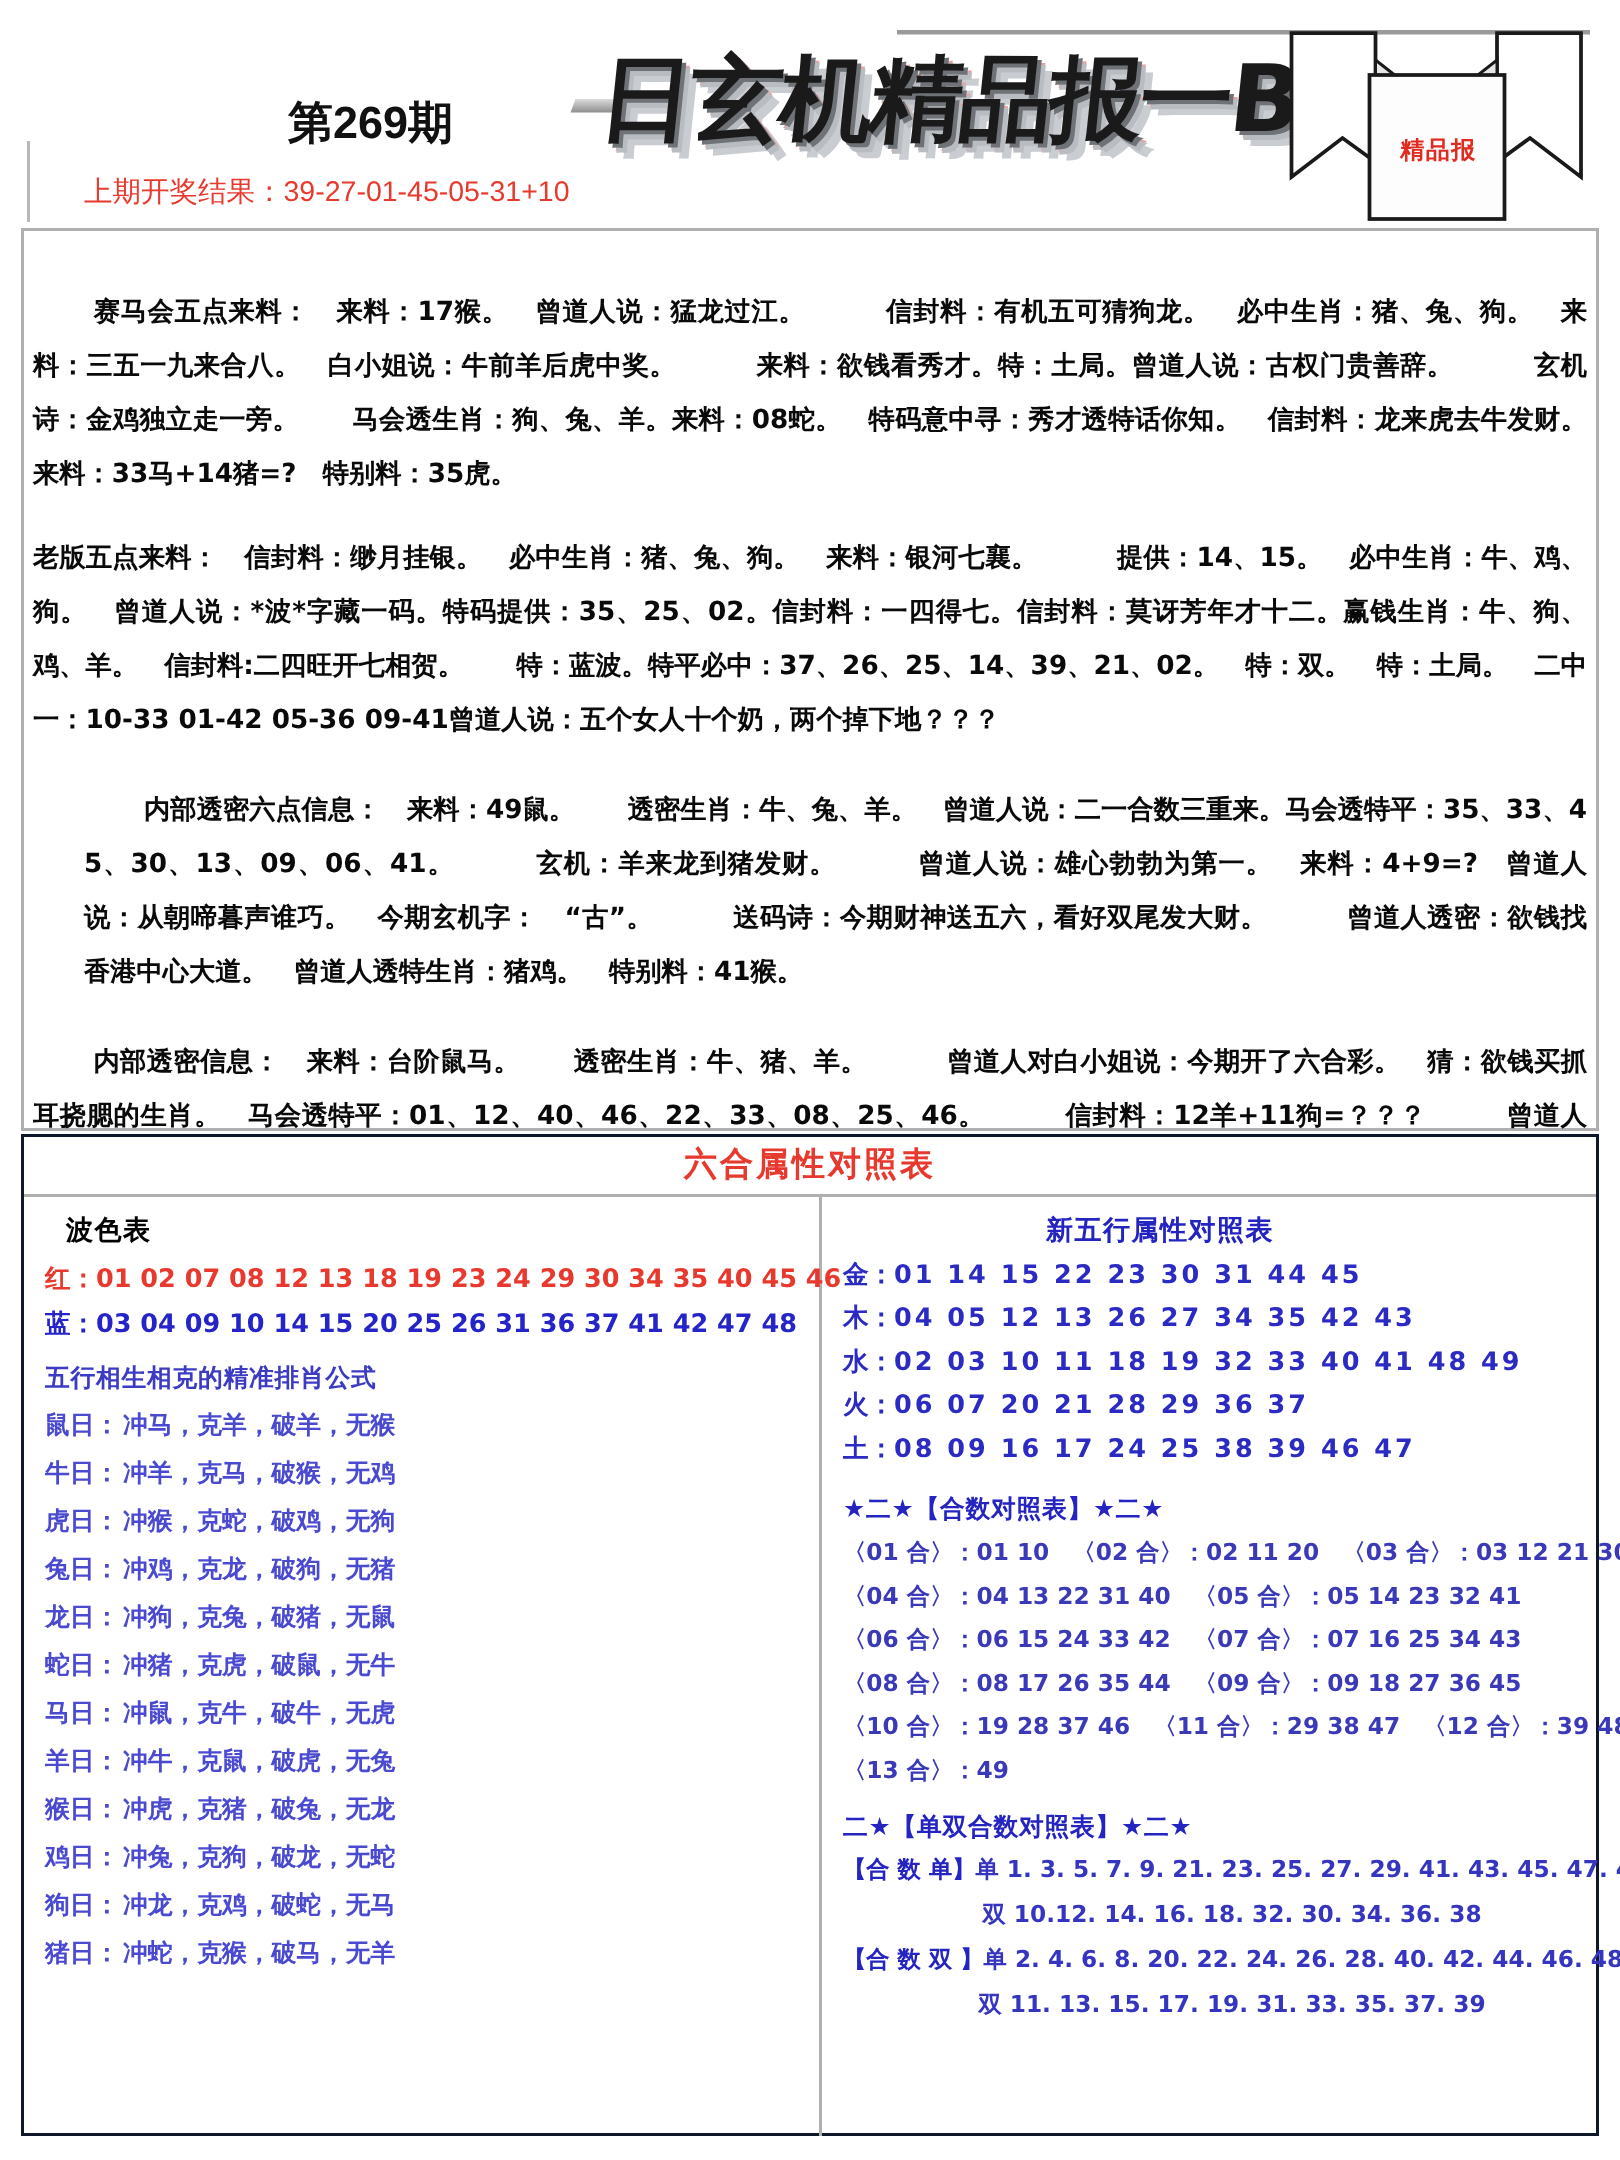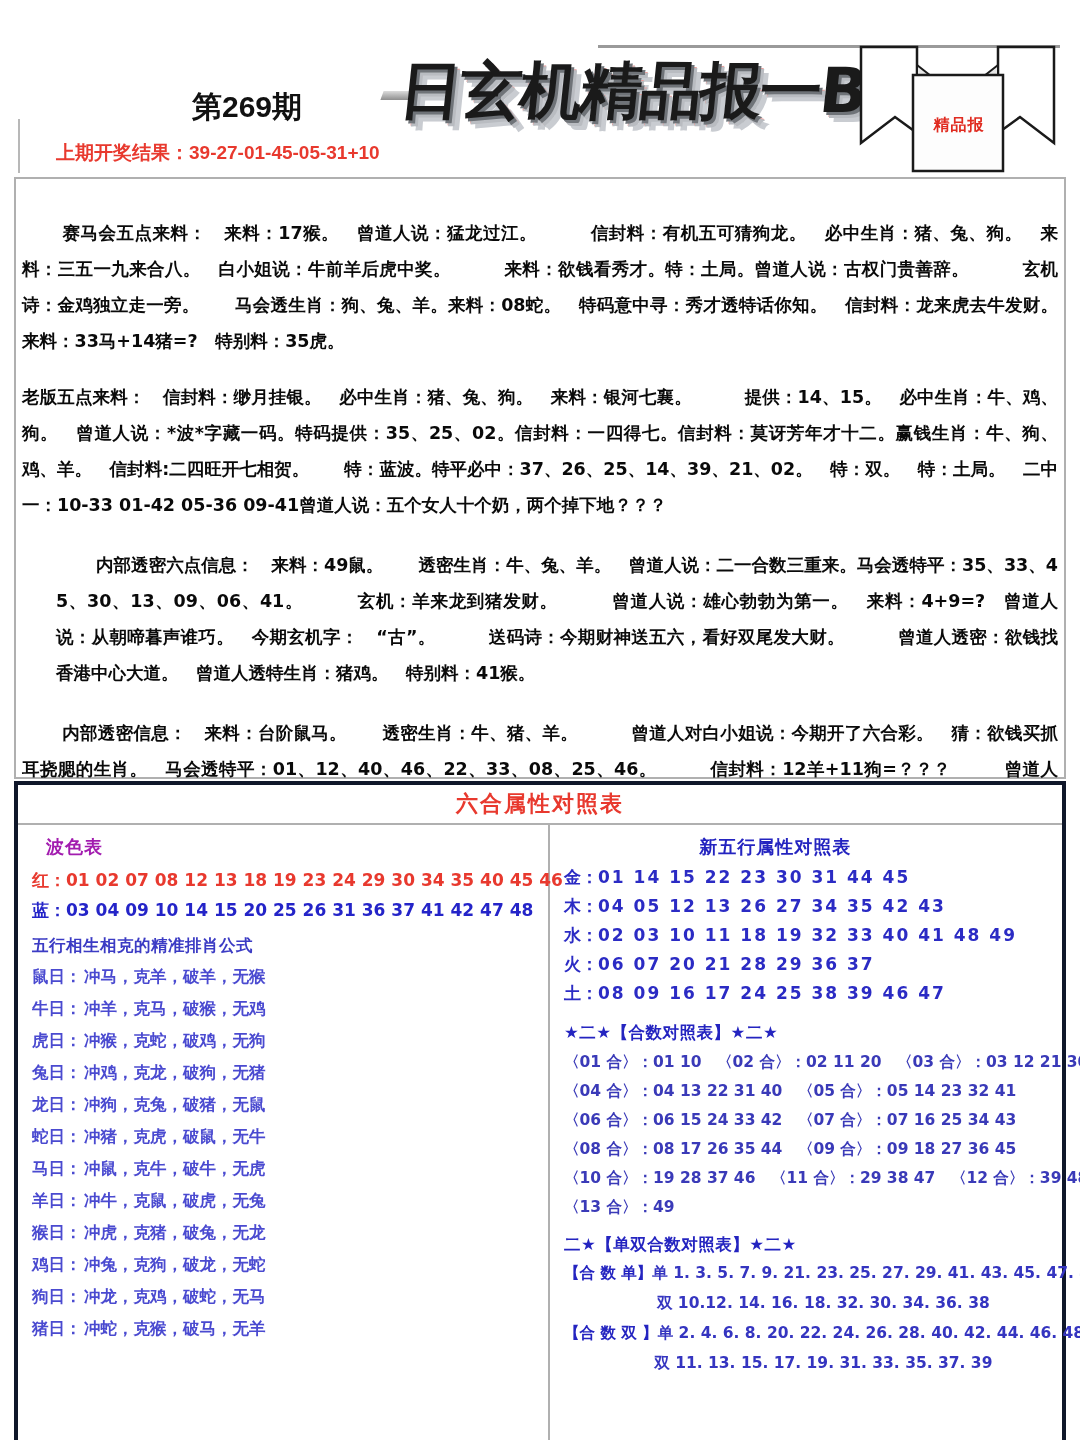--- a/index.html
+++ b/index.html
@@ -5,34 +5,34 @@
   html,body{margin:0;padding:0;}
   body{
     width:1080px;height:1440px;
     background:#ffffff;
     font-family:"DejaVu Sans","Liberation Sans",sans-serif;
     overflow:hidden;
   }
   .page{position:relative;width:1080px;height:1440px;}
 
   
-  .header{position:relative;height:148px;margin-top:25px;}
+  .header{position:relative;height:148px;}
   .hdr-rule-top{
     position:absolute;left:598px;top:20px;width:462px;height:3px;
     background:#9a9a9a;
   }
   .issue-no{
     position:absolute;left:192px;top:62px;
     font-size:30px;font-weight:bold;color:#111;
     font-family:"Liberation Sans","DejaVu Sans",sans-serif;
     letter-spacing:0px;
   }
   .prev-result{
     position:absolute;left:56px;top:115px;
-    font-size:19px;font-weight:bold;color:#e8392e;
+    font-size:19px;font-weight:normal;color:#e8392e;
     font-family:"Liberation Sans","DejaVu Sans",sans-serif;
     white-space:nowrap;
   }
   .hdr-left-edge{
     position:absolute;left:18px;top:94px;width:2px;height:54px;background:#b8b8b8;
   }
   
   .title3d{
     position:absolute;left:400px;top:28px;
     width:470px;height:80px;
@@ -82,35 +82,35 @@
   }
   .para.p1{padding-top:8px;margin-top:28px;}
   .para.p2{padding-top:20px;}
   .para.p3{padding-top:24px;margin-left:34px;}
   .para.p4{padding-top:24px;}
   .indent{display:inline-block;width:40px;}
 
   
   .cmp-wrap{
     position:absolute;left:14px;top:756px;width:1052px;height:668px;
-    border:4px solid #0f172a;box-sizing:border-box;background:#fff;
+    border:2px solid #0f172a;box-sizing:border-box;background:#fff;
   }
   .cmp-title{
     height:38px;line-height:38px;text-align:center;
     font-size:22px;font-weight:bold;color:#e8392e;
     border-bottom:2px solid #b0b0b0;
     letter-spacing:2px;
     background:#fff;
   }
   .cmp-cols{display:flex;height:626px;}
   .col-left{width:532px;box-sizing:border-box;border-right:2px solid #b0b0b0;padding:8px 0 0 14px;}
   .col-right{flex:1;box-sizing:border-box;padding:8px 0 0 14px;}
 
   .wave-title{
-    font-size:18px;font-weight:bold;color:#a21caf;
+    font-size:18px;font-weight:bold;color:#000000;
     margin:2px 0 6px 14px;letter-spacing:1px;
   }
   .wave-row{font-size:17px;font-weight:bold;line-height:30px;white-space:nowrap;}
   .wave-row .lab{display:inline-block;width:34px;}
   .c-red{color:#e8392e;}
   .c-blue{color:#2424c8;}
   .c-green{color:#23a33e;}
 
   .formula-title{
     font-size:16.5px;font-weight:bold;color:#3b3bc4;

